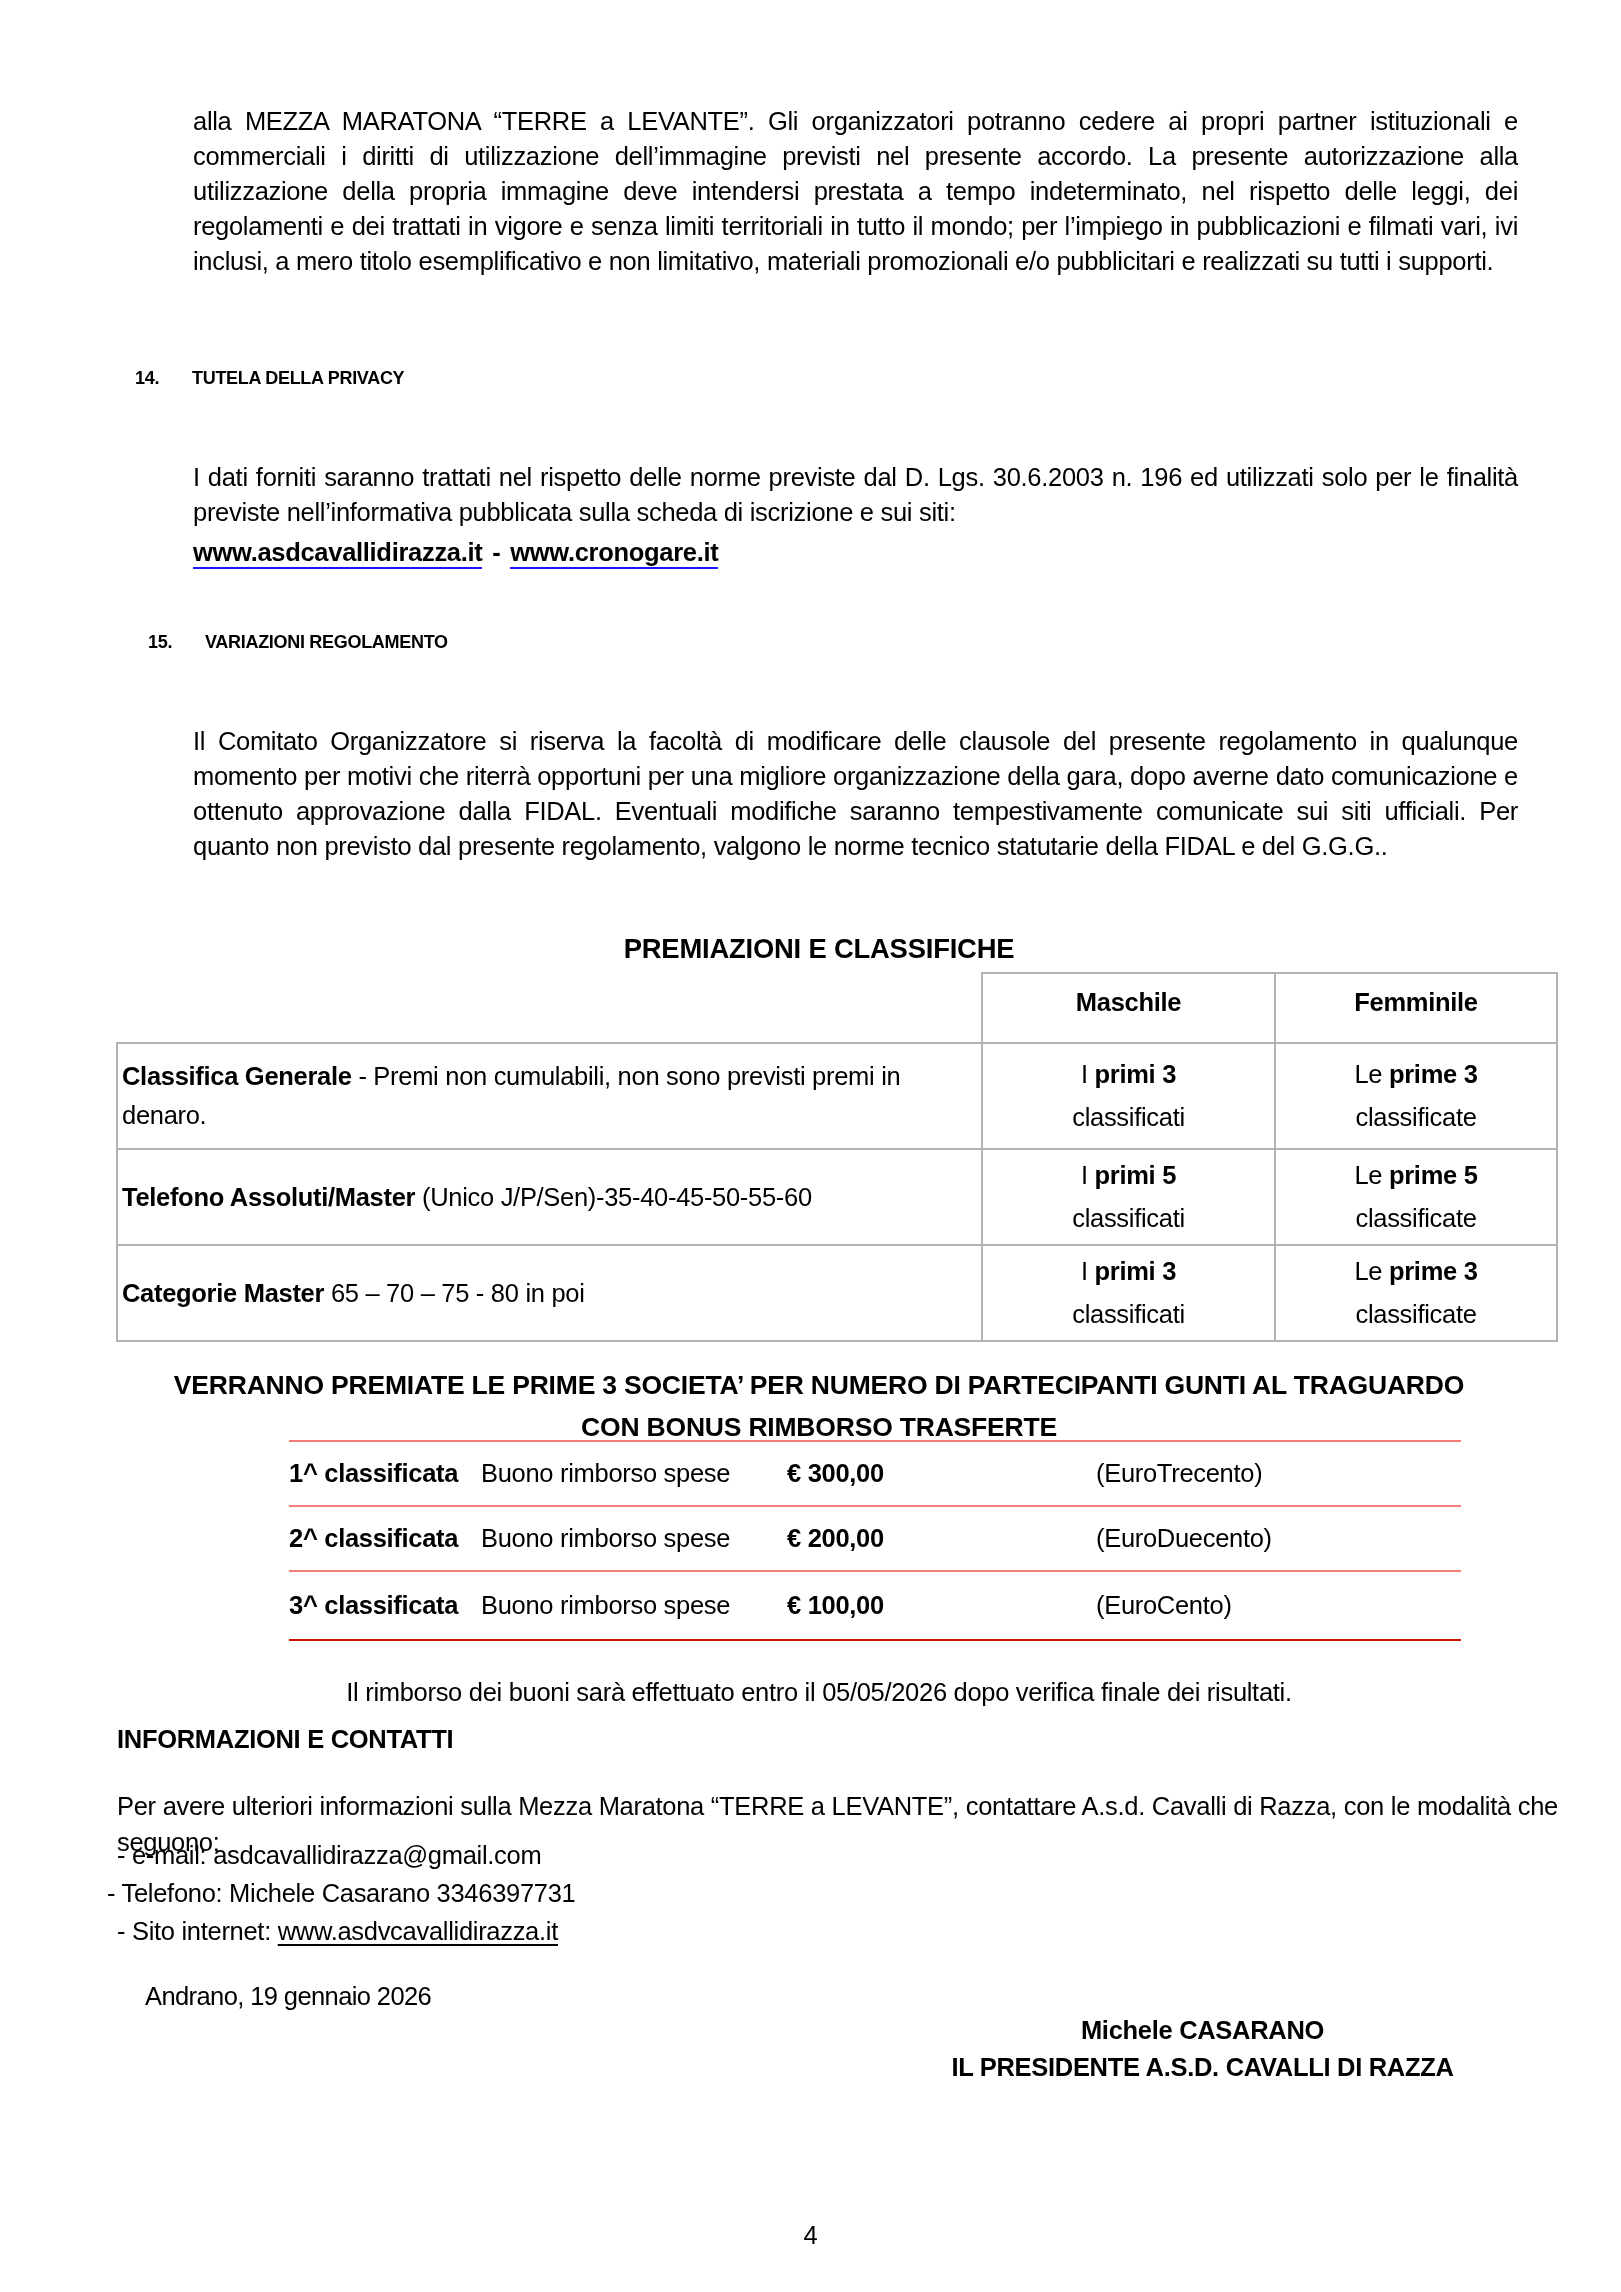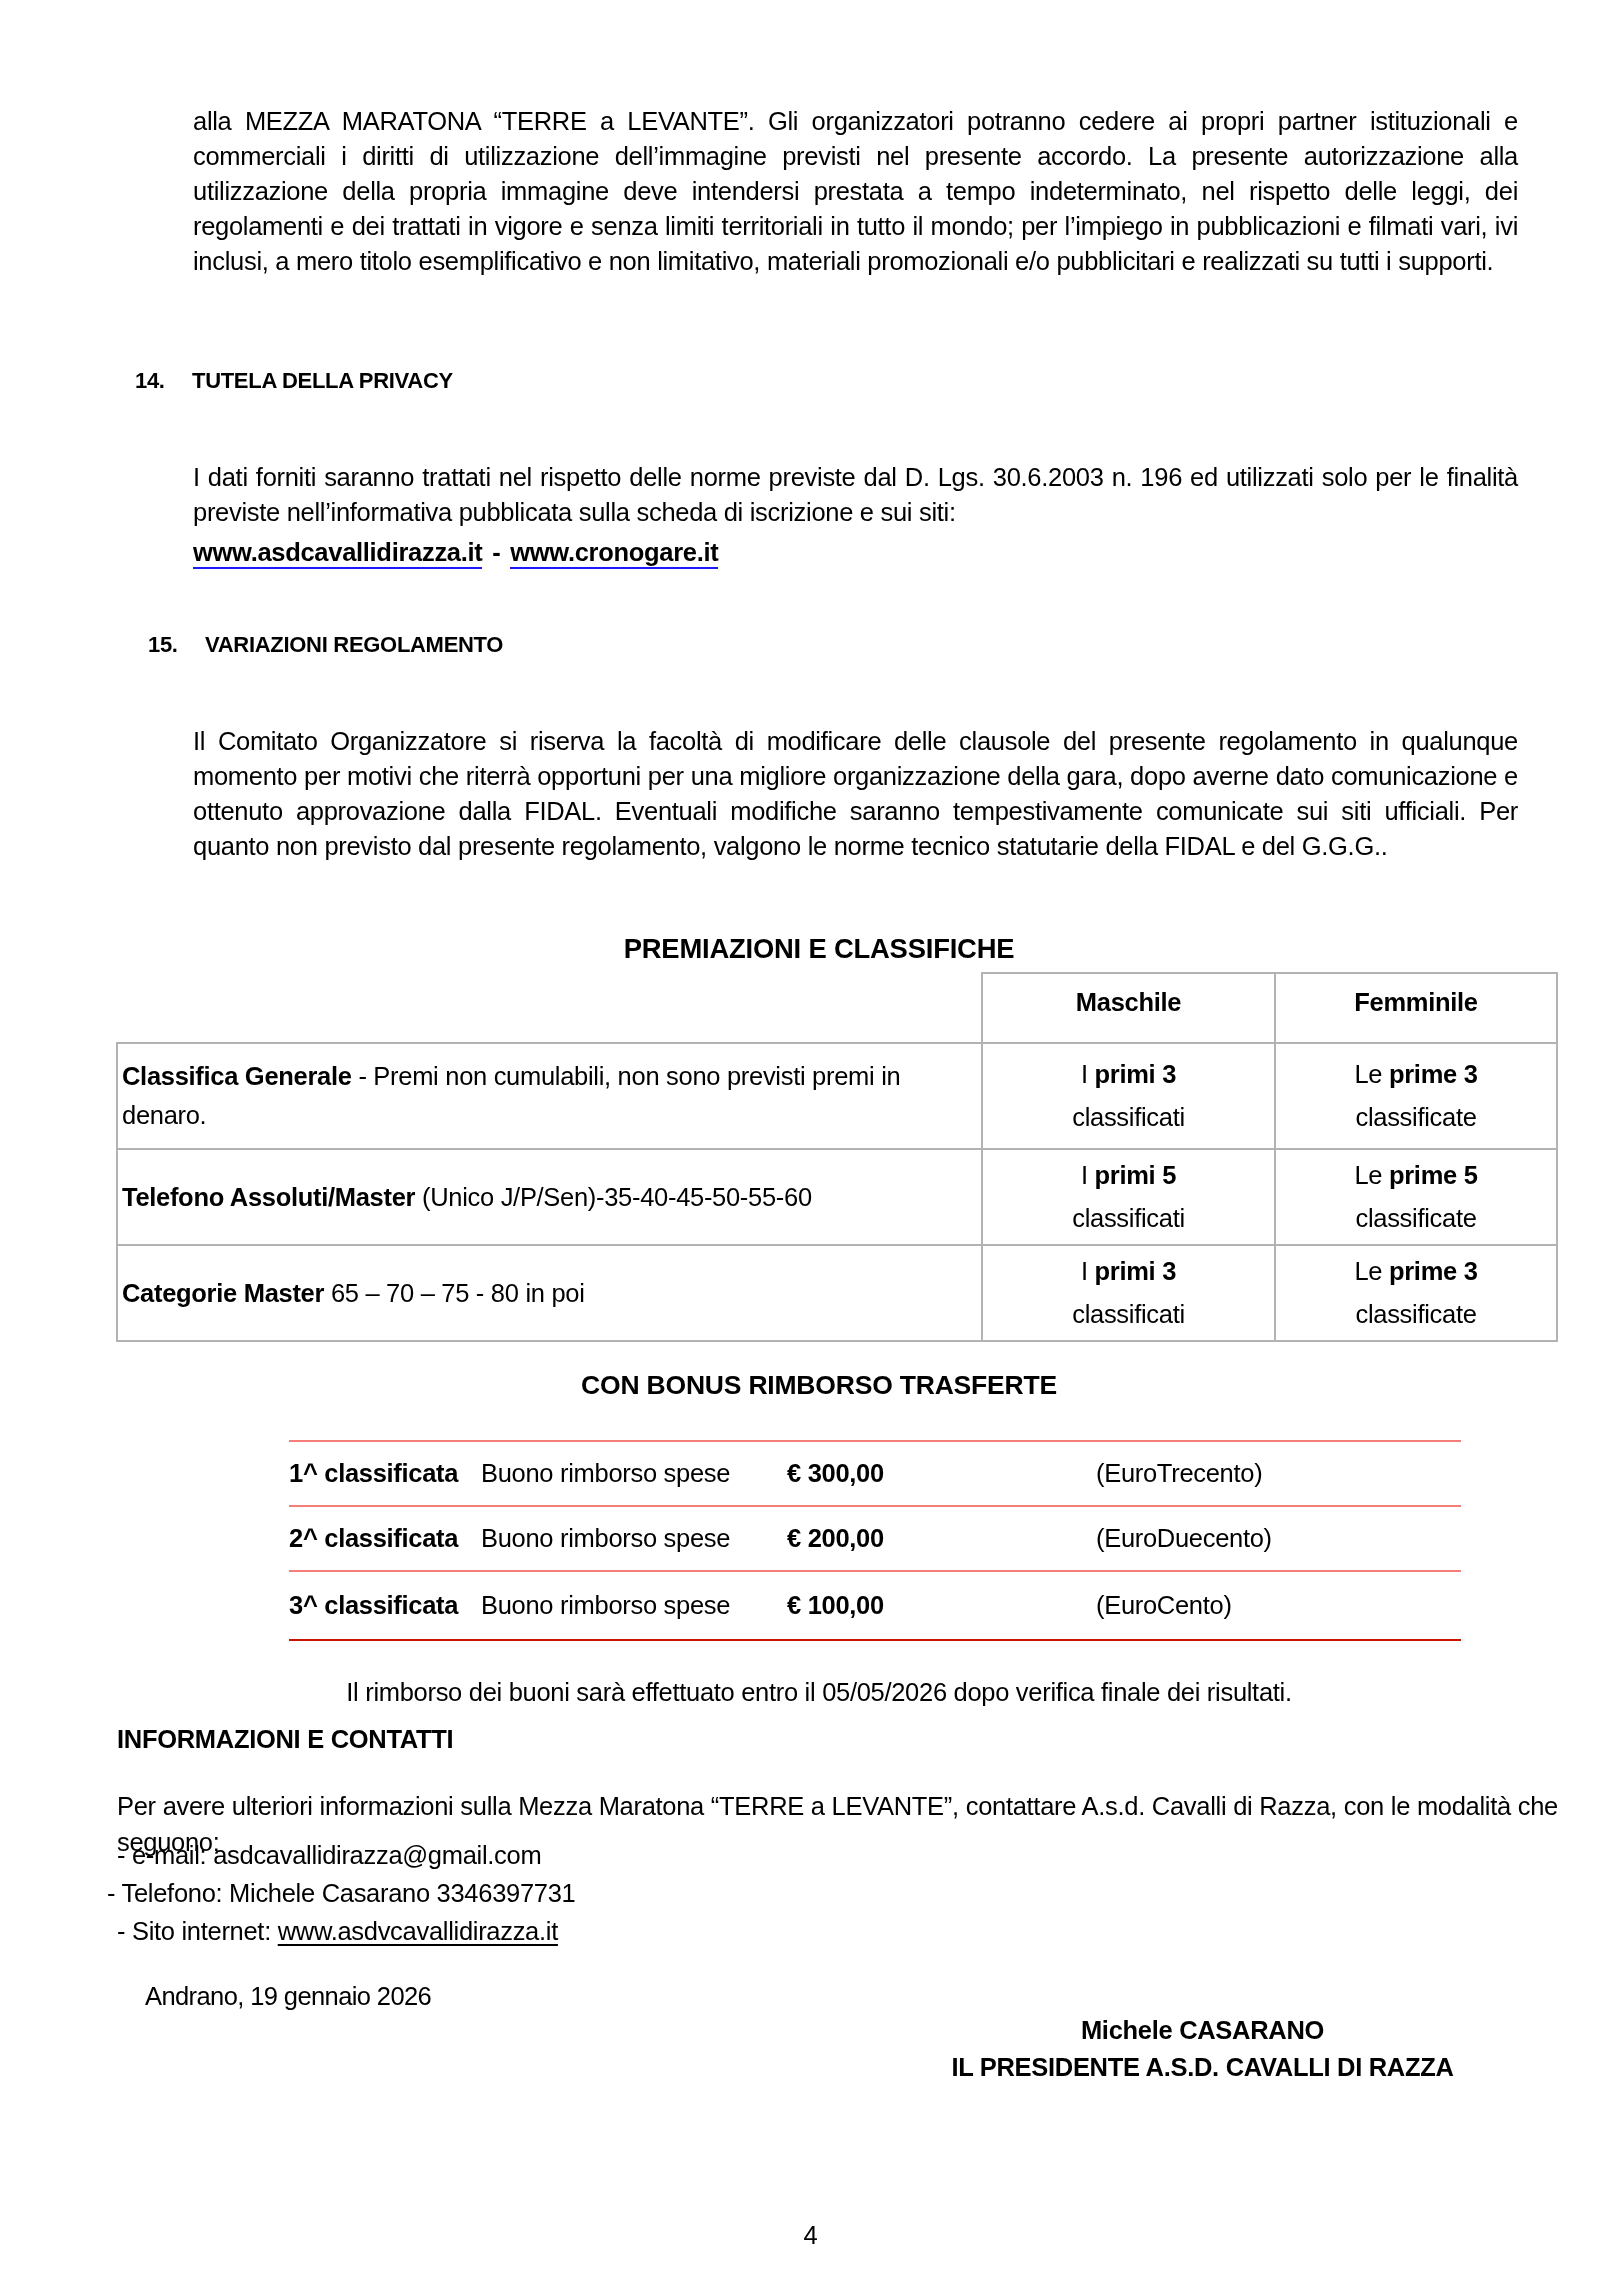--- a/index.html
+++ b/index.html
@@ -8,21 +8,21 @@
     width:1621px; height:2293px;
     background:#ffffff;
     color:#000000;
     font-family:"Liberation Sans", sans-serif;
     font-size:25.5px;
     letter-spacing:-0.3px;
     overflow:hidden;
   }
   .abs { position:absolute; }
   .para { text-align:justify; line-height:35px; }
-  .sec-heading { display:flex; font-weight:bold; font-size:22px; }
+  .sec-heading { display:flex; font-weight:bold; font-size:18px; }
   .sec-num { width:57px; flex:0 0 auto; }
   .links-line { font-weight:bold; }
   .doc-link {
     color:#000000; text-decoration:none;
     border-bottom:2.9px solid #1a1aff;
     padding-bottom:1px;
     cursor:pointer;
   }
   .link-sep { font-weight:bold; padding:0 9.8px; }
   .center-title { font-weight:bold; font-size:27.4px; text-align:center; letter-spacing:-0.2px; }
@@ -132,20 +132,21 @@
       </td>
       <td class="count-cell">
         <div><span>Le </span><b>prime 3</b></div>
         <div>classificate</div>
       </td>
     </tr>
   </tbody>
     </table>
 
   <div class="abs center-title" style="left:118px; top:1364px; width:1402px; font-size:26.5px; line-height:42px;">
+    <div>VERRANNO PREMIATE LE PRIME 3 SOCIETA’ PER NUMERO DI PARTECIPANTI GUNTI AL TRAGUARDO</div>
     <div>CON BONUS RIMBORSO TRASFERTE</div>
   </div>
 
   <div class="abs bonus-table" style="left:289px; top:1440px;">
     <div class="bonus-row">
       <span class="b-rank">1^ classificata</span>
       <span class="b-desc">Buono rimborso spese</span>
       <span class="b-amt">€  300,00</span>
       <span class="b-words">(EuroTrecento)</span>
     </div>

